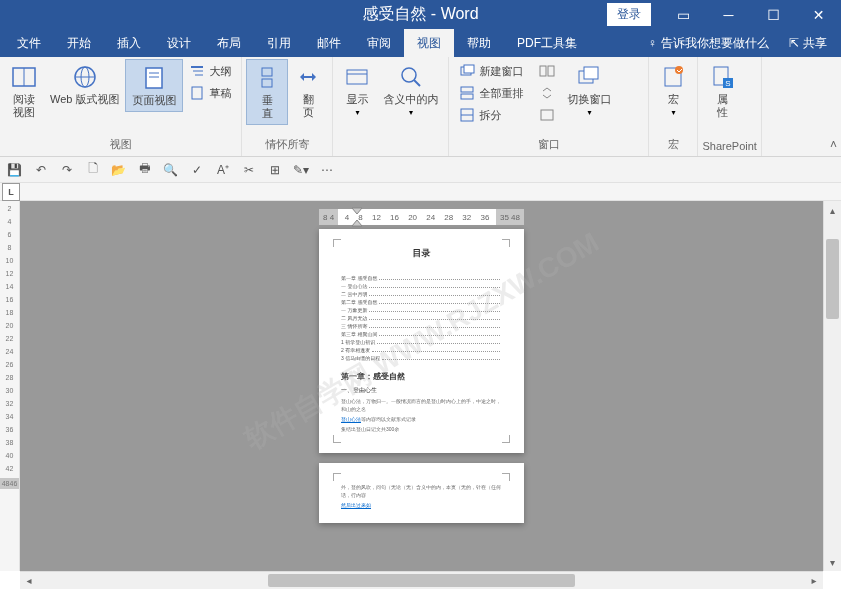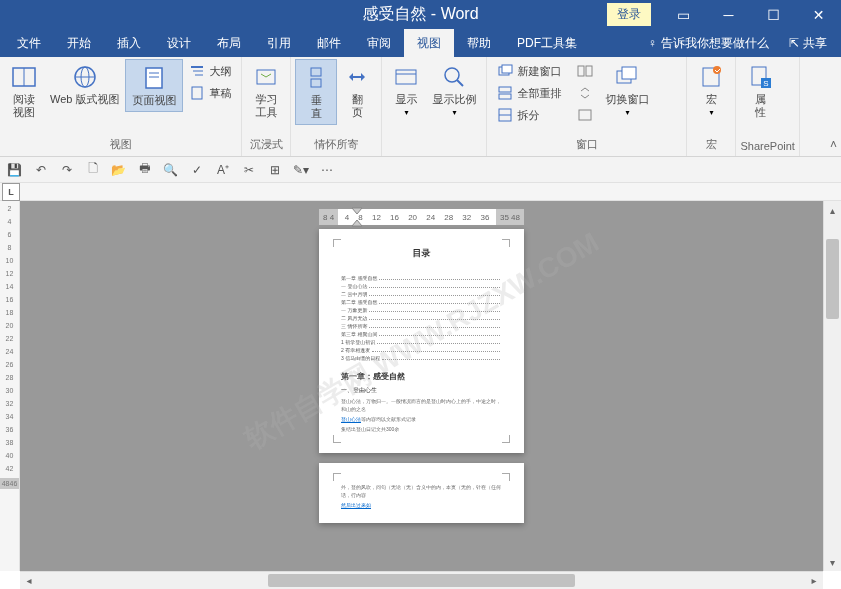--- a/index.html
+++ b/index.html
@@ -1,20 +1,20 @@
 <!DOCTYPE html>
 <html><head>
 <meta charset="utf-8">
 <style>
 *{margin:0;padding:0;box-sizing:border-box;font-family:"Microsoft YaHei",sans-serif}
 body{width:841px;height:589px;overflow:hidden;background:#fff;font-size:12px}
 .titlebar{height:29px;background:#2b579a;color:#fff;display:flex;align-items:center;justify-content:center;position:relative}
 .titlebar .title{font-size:16px}
 .titlebar .right-controls{position:absolute;right:0;display:flex;align-items:center;height:100%}
-.titlebar .login{background:#fef9c3;color:#2b579a;padding:3px 10px;font-size:12px;margin-right:10px}
+.titlebar .login{background:#ffffff;color:#2b579a;padding:3px 10px;font-size:12px;margin-right:10px}
 .titlebar .wctl{width:45px;height:29px;display:flex;align-items:center;justify-content:center;font-size:14px}
 .menubar{height:28px;background:#2b579a;color:#fff;display:flex;align-items:center;padding:0 4px}
 .menubar .tab{padding:0 13px;height:28px;display:flex;align-items:center;font-size:12px;cursor:pointer}
 .menubar .tab.active{background:#f3f3f3;color:#2b579a}
 .menubar .spacer{flex:1}
 .menubar .tell{display:flex;align-items:center;gap:4px;padding:0 10px;font-size:12px}
 .menubar .share{padding:0 10px;font-size:12px;display:flex;align-items:center;gap:4px}
 .ribbon{height:100px;background:#f3f3f3;border-bottom:1px solid #d4d4d4;display:flex;position:relative}
 .ribbon .group{display:flex;flex-direction:column;border-right:1px solid #e1e1e1;padding:2px 4px}
 .ribbon .group .controls{flex:1;display:flex;align-items:flex-start}
@@ -153,35 +153,20 @@
                 <rect x="3" y="2" width="10" height="12" fill="none" stroke="#4472c4"></rect>
               </svg>
             </span>
             <span>草稿</span>
           </div>
       </div>
     </div>
     <div class="label">视图</div>
   </div>
 
-  <div class="group">
-    <div class="controls">
-      <div class="bigbtn">
-        <span class="ico">
-            <svg width="26" height="26">
-              <rect x="4" y="6" width="18" height="14" fill="none" stroke="#4472c4"></rect>
-              <path d="M8 10 l5 3 l5 -3" fill="none" stroke="#70ad47"></path>
-            </svg>
-          </span>
-        <span class="lbl" style="white-space:pre-line">学习
-工具</span>
-      </div>
-    </div>
-    <div class="label">沉浸式</div>
-  </div>
 
   <div class="group">
     <div class="controls">
       <div class="bigbtn active">
         <span class="ico">
             <svg width="26" height="26">
               <rect x="8" y="3" width="10" height="8" fill="none" stroke="#4472c4"></rect>
               <rect x="8" y="14" width="10" height="8" fill="none" stroke="#4472c4"></rect>
             </svg>
           </span>
@@ -213,21 +198,21 @@
         <span class="lbl">显示</span>
         <span style="font-size:8px">▾</span>
       </div>
       <div class="bigbtn">
         <span class="ico">
             <svg width="26" height="26">
               <circle cx="11" cy="11" r="7" fill="none" stroke="#4472c4" stroke-width="1.5"></circle>
               <line x1="16" y1="16" x2="22" y2="22" stroke="#4472c4" stroke-width="2"></line>
             </svg>
           </span>
-        <span class="lbl">显示比例</span>
+        <span class="lbl">含义中的内</span>
         <span style="font-size:8px">▾</span>
       </div>
     </div>
     <div class="label"></div>
   </div>
 
   <div class="group" style="min-width:200px">
     <div class="controls">
       <div class="vstack">
         <div class="smallbtn">

